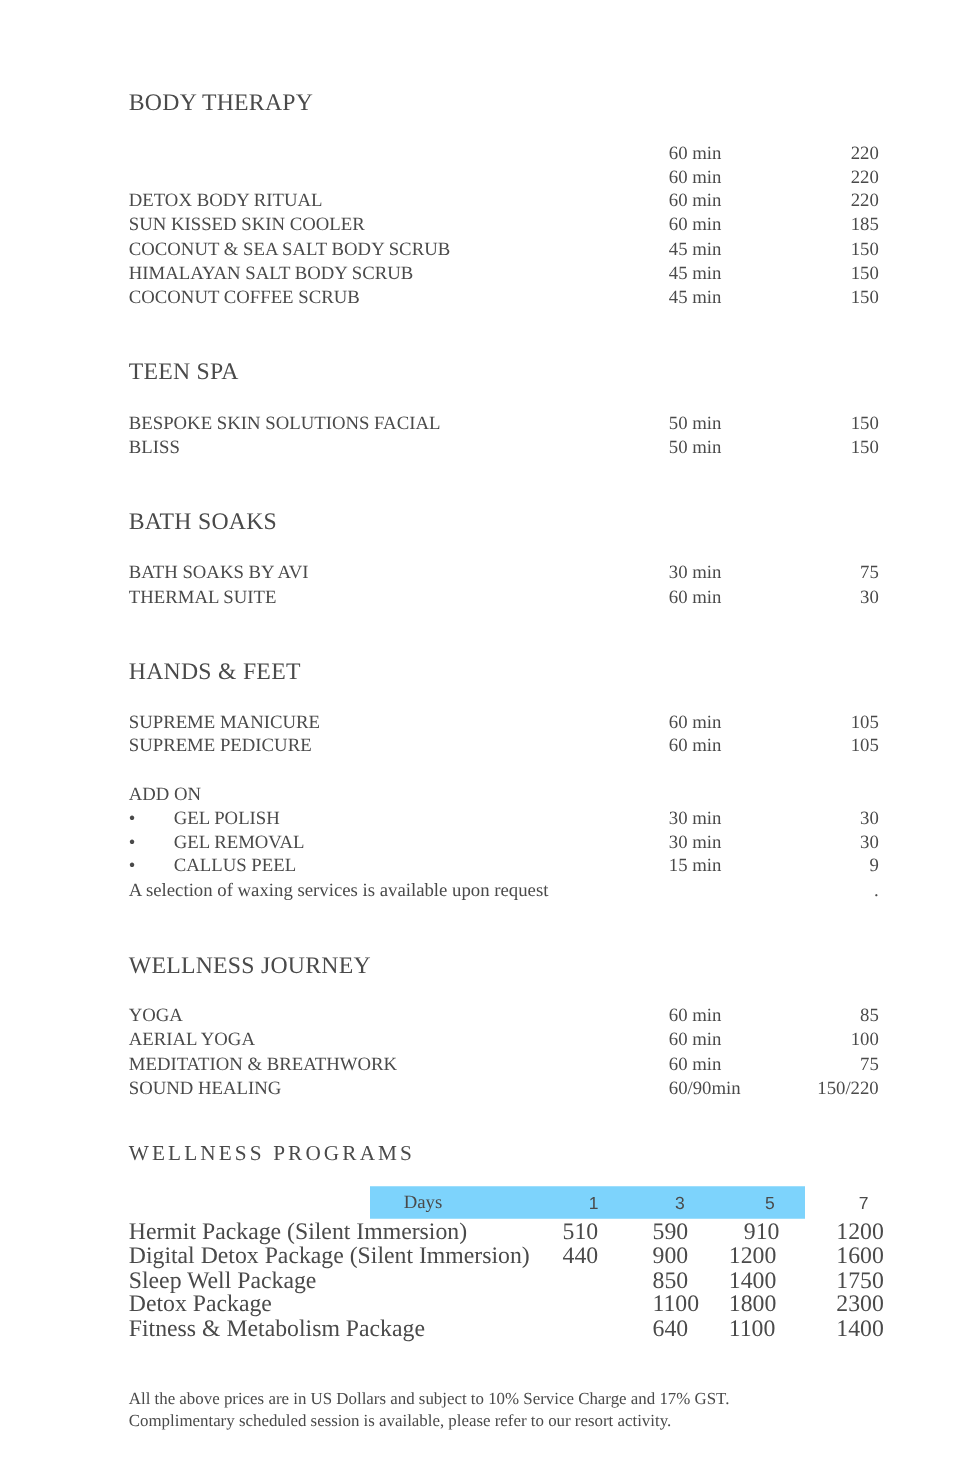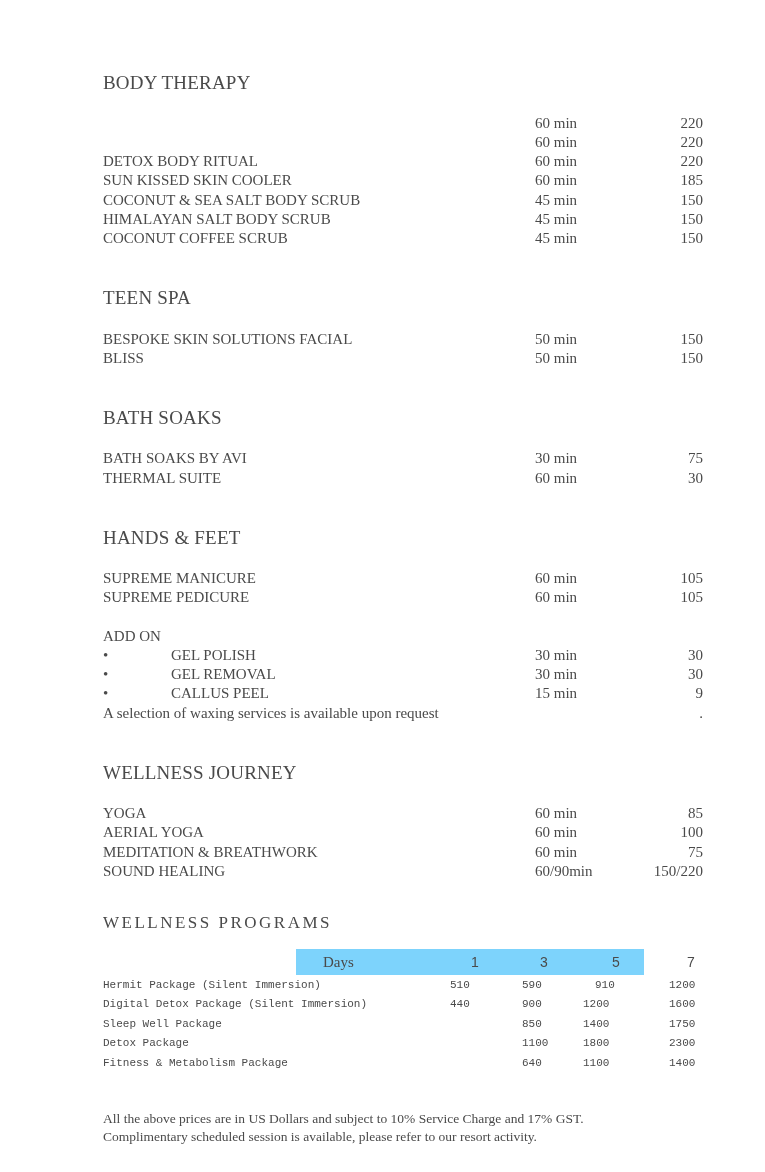--- a/index.html
+++ b/index.html
@@ -14,34 +14,34 @@
     color: #4a4a4a; white-space: nowrap;
   }
   .row {
     position: absolute; left: 0; width: 600px; height: 19px;
     font-size: 15px; line-height: 19px; white-space: nowrap;
   }
   .row .name { position: absolute; left: 0; }
   .row .dur { position: absolute; left: 432px; }
   .row .price { position: absolute; right: 0; text-align: right; }
   .row .bullet { position: absolute; left: 0; }
-  .row .name.indent { left: 36px; margin-left: 32px; }
+  .row .name.indent { left: 36px; }
   .subhead { position: absolute; left: 0; font-size: 15px; line-height: 19px; }
   .programs-title {
     position: absolute; left: 0; font-size: 17px; letter-spacing: 2.5px; white-space: nowrap;
   }
   .tbl-head {
     position: absolute; left: 193px; width: 348px; height: 26px;
     background: #7dd3fc; font-size: 15px; line-height: 26px;
   }
   .tbl-head span { position: absolute; }
   .tbl-head .num { font-family: "Liberation Sans", "DejaVu Sans", sans-serif; font-size: 14px; }
   .prow {
     position: absolute; left: 0; width: 607px; height: 19.5px;
-    font-size: 11px; line-height: 19.5px; white-space: nowrap; font-family: Liberation Mono, monospace;
+    font-size: 19px; line-height: 19.5px; white-space: nowrap;
   }
   .prow span { position: absolute; }
   .footer {
     position: absolute; left: 0; font-size: 13.5px; line-height: 19px; white-space: nowrap;
   }
 </style>
 </head>
 <body>
 
 <div class="page">

